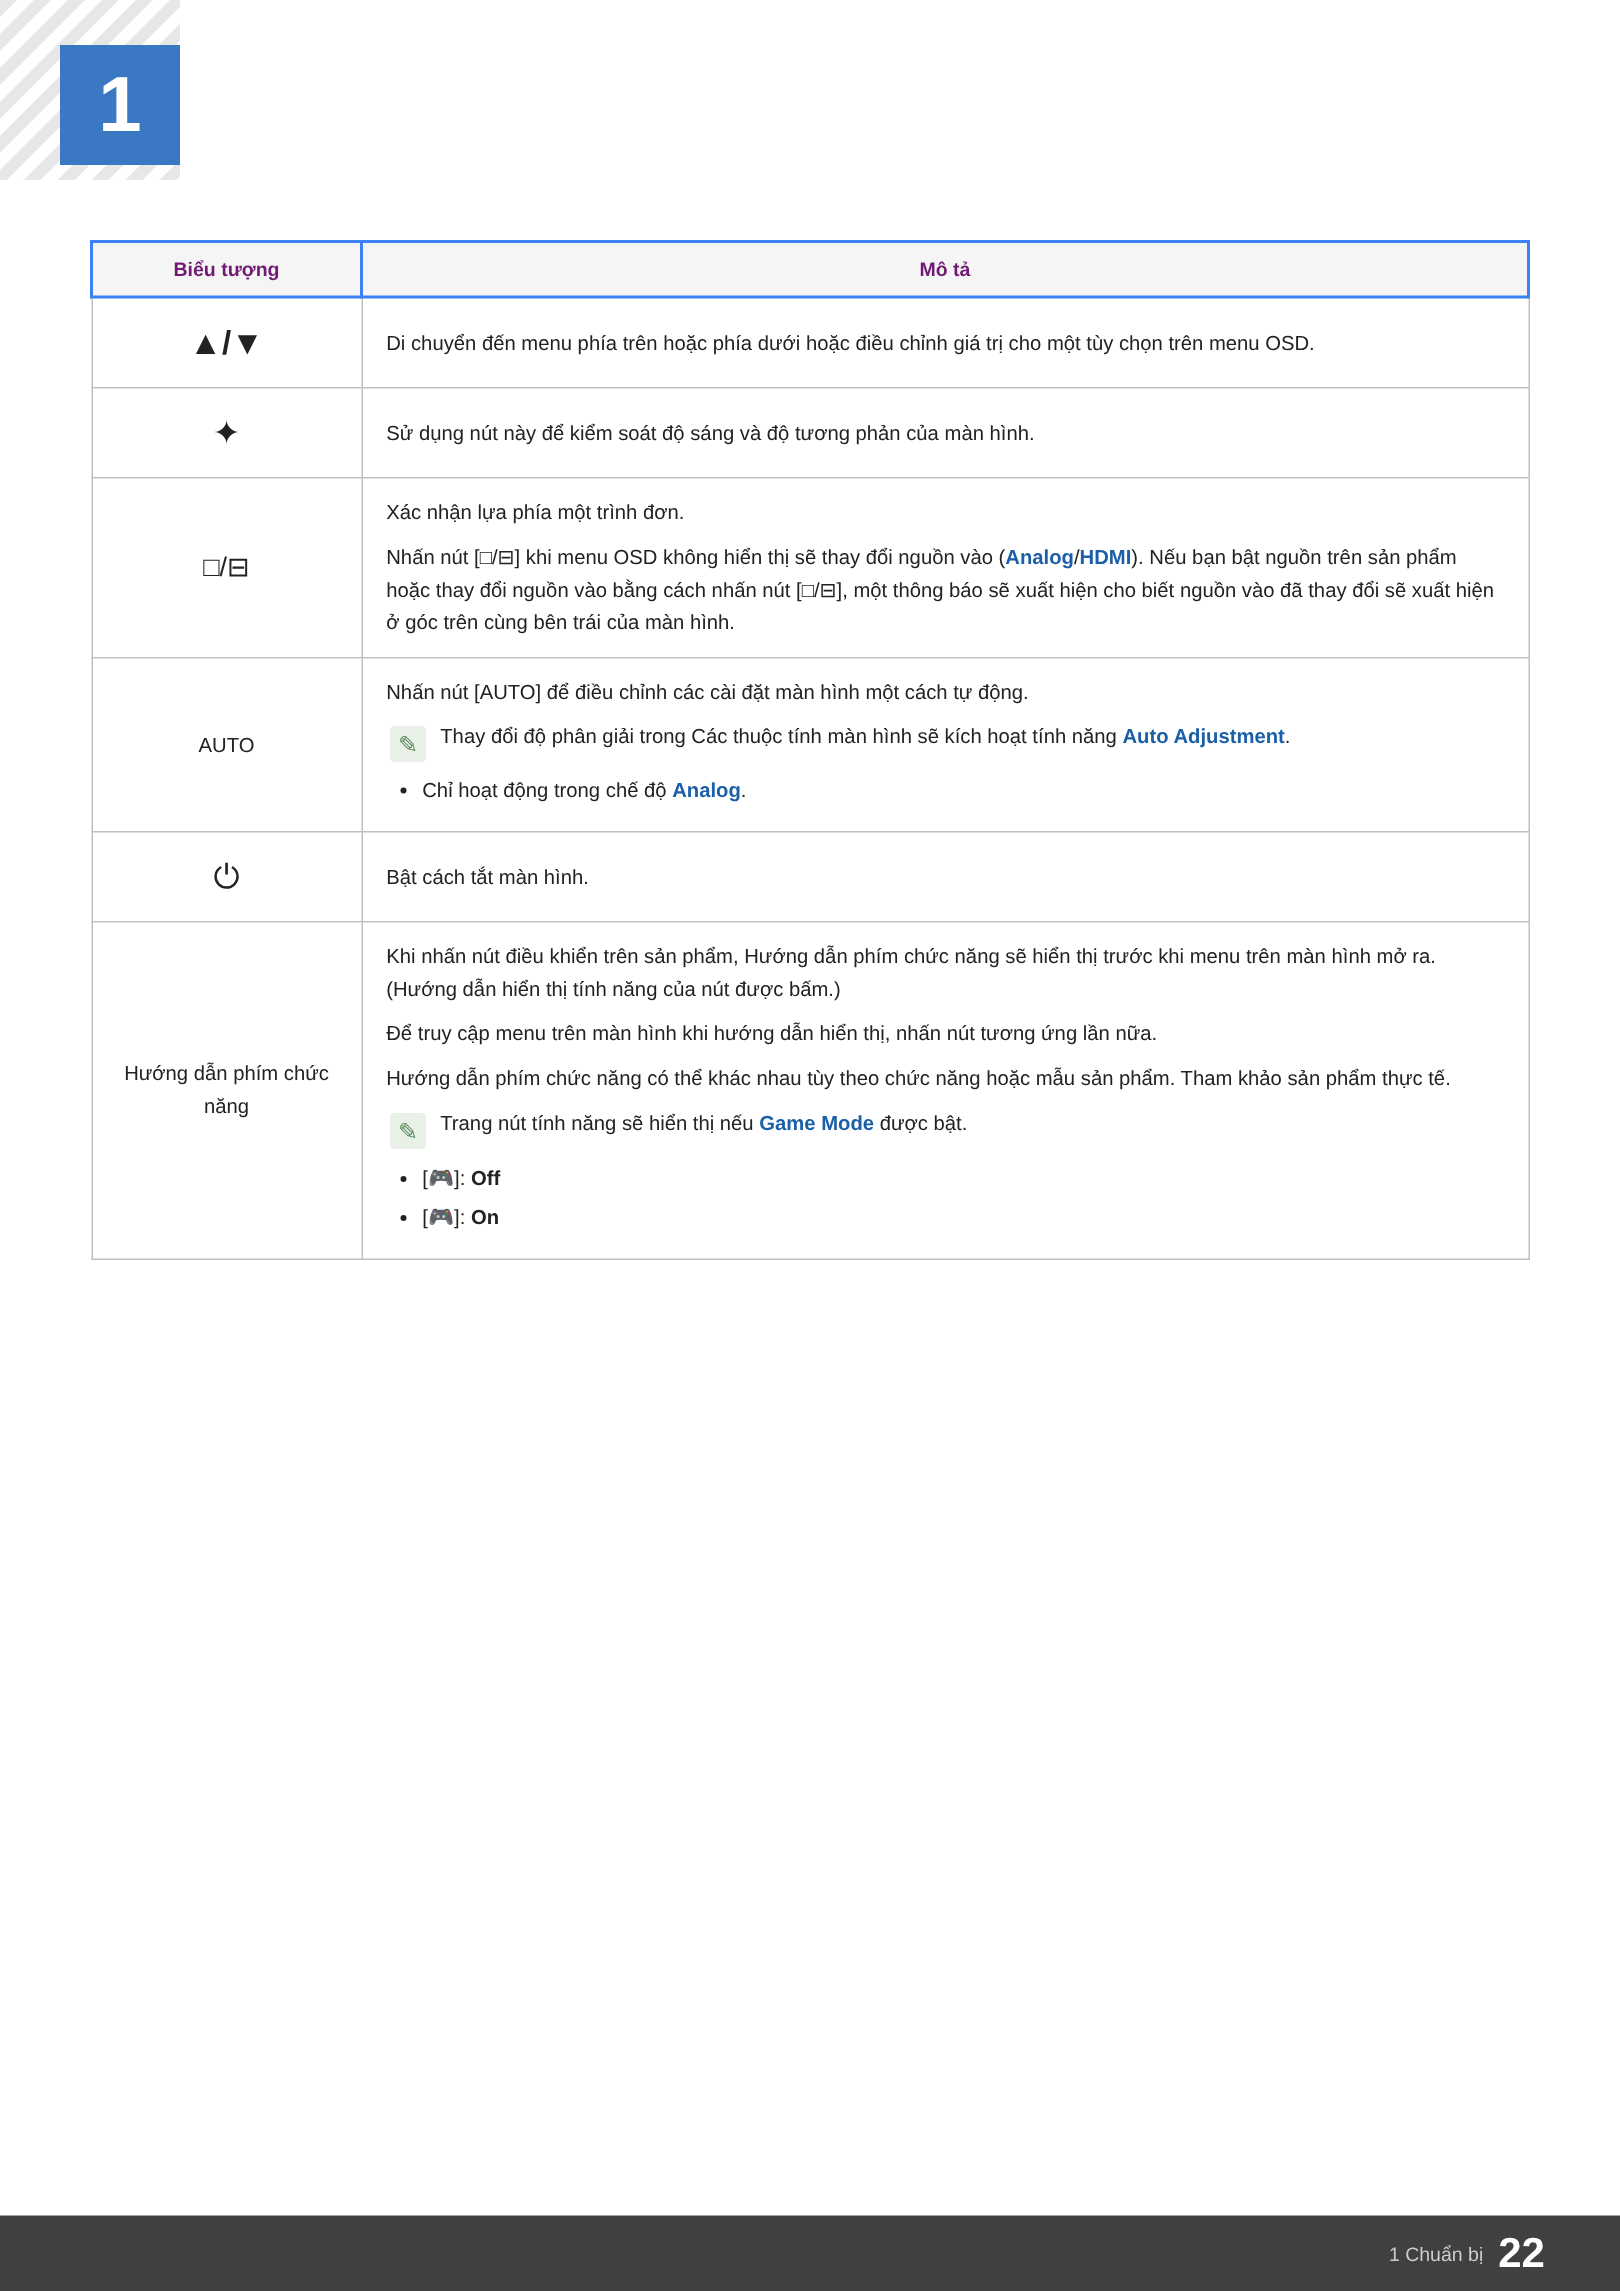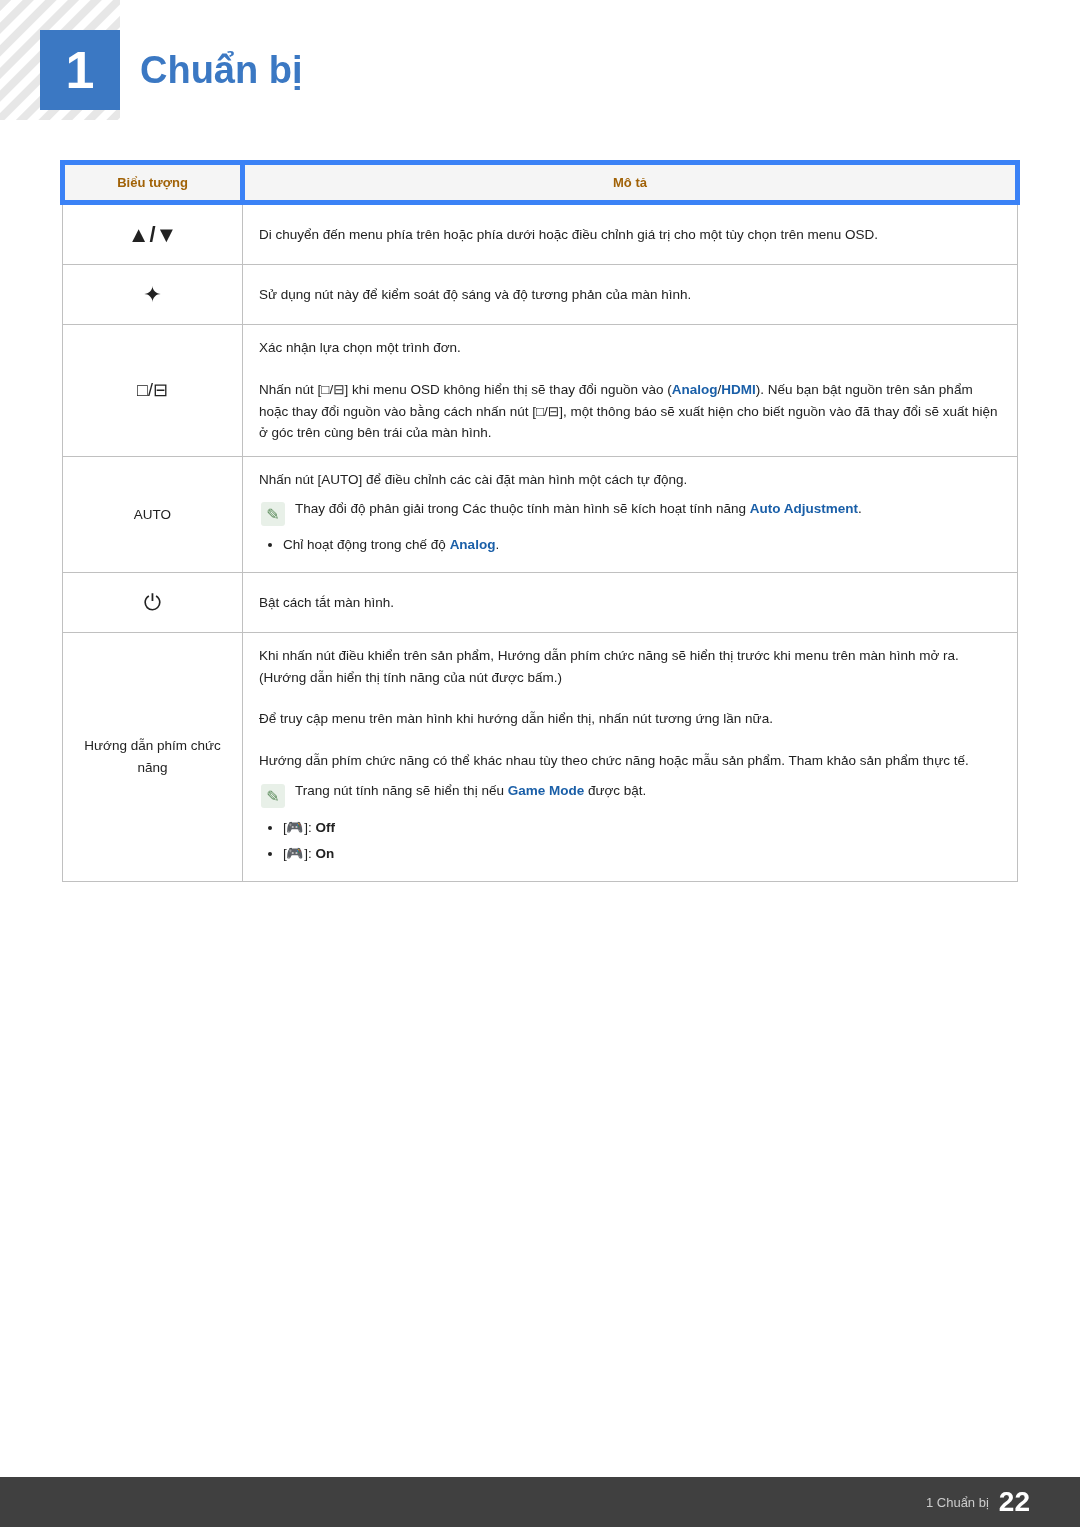--- a/index.html
+++ b/index.html
@@ -68,22 +68,22 @@
       width: 100%;
       border-collapse: collapse;
       border: 1px solid #c0c0c0;
     }
 
     .main-table th {
       background: #f5f5f5;
       padding: 10px 16px;
       font-weight: bold;
       font-size: 13px;
-      color: #a16207;
-      border: 5px solid #3b82f6;
+      color: #701a75;
+      border: 2px solid #3b82f6;
       text-align: center;
     }
 
     .main-table th:first-child {
       width: 180px;
     }
 
     .main-table td {
       padding: 12px 16px;
       border: 1px solid #c0c0c0;
@@ -183,21 +183,21 @@
       font-size: 28px;
       font-weight: bold;
       margin-left: 10px;
     }
 
     .guidance-cell {
       vertical-align: middle !important;
     }
 
     p + p {
-      margin-top: 20px;
+      margin-top: 8px;
     }
 
     .para {
       margin-bottom: 8px;
     }
   </style>
 </head>
 <body>
 
 <div class="top-stripes">
@@ -208,21 +208,20 @@
       </pattern>
     </defs>
     <rect width="120" height="120" fill="url(#diag)"></rect>
   </svg>
 </div>
 
 <div class="chapter-header">
   <div class="chapter-number-box">
     <span>1</span>
   </div>
-  <div class="chapter-title">Chuẩn bị</div>
 </div>
 
 <div class="content-area">
   <table class="main-table">
     <thead>
       <tr>
         <th>Biểu tượng</th>
         <th>Mô tả</th>
       </tr>
     </thead>
@@ -240,21 +239,21 @@
           <span class="symbol-sun">✦</span>
         </td>
         <td>Sử dụng nút này để kiểm soát độ sáng và độ tương phản của màn hình.</td>
       </tr>
 
       <tr>
         <td>
           <span class="symbol-input">□/⊟</span>
         </td>
         <td>
-          <p class="para">Xác nhận lựa chọn một trình đơn.</p>
+          <p class="para">Xác nhận lựa phía một trình đơn.</p>
           <p>Nhấn nút [□/⊟] khi menu OSD không hiển thị sẽ thay đổi nguồn vào (<span class="bold-blue">Analog</span>/<span class="bold-blue">HDMI</span>). Nếu bạn bật nguồn trên sản phẩm hoặc thay đổi nguồn vào bằng cách nhấn nút [□/⊟], một thông báo sẽ xuất hiện cho biết nguồn vào đã thay đổi sẽ xuất hiện ở góc trên cùng bên trái của màn hình.</p>
         </td>
       </tr>
 
       <tr>
         <td>
           <span>AUTO</span>
         </td>
         <td>
           <p class="para">Nhấn nút [AUTO] để điều chỉnh các cài đặt màn hình một cách tự động.</p>

